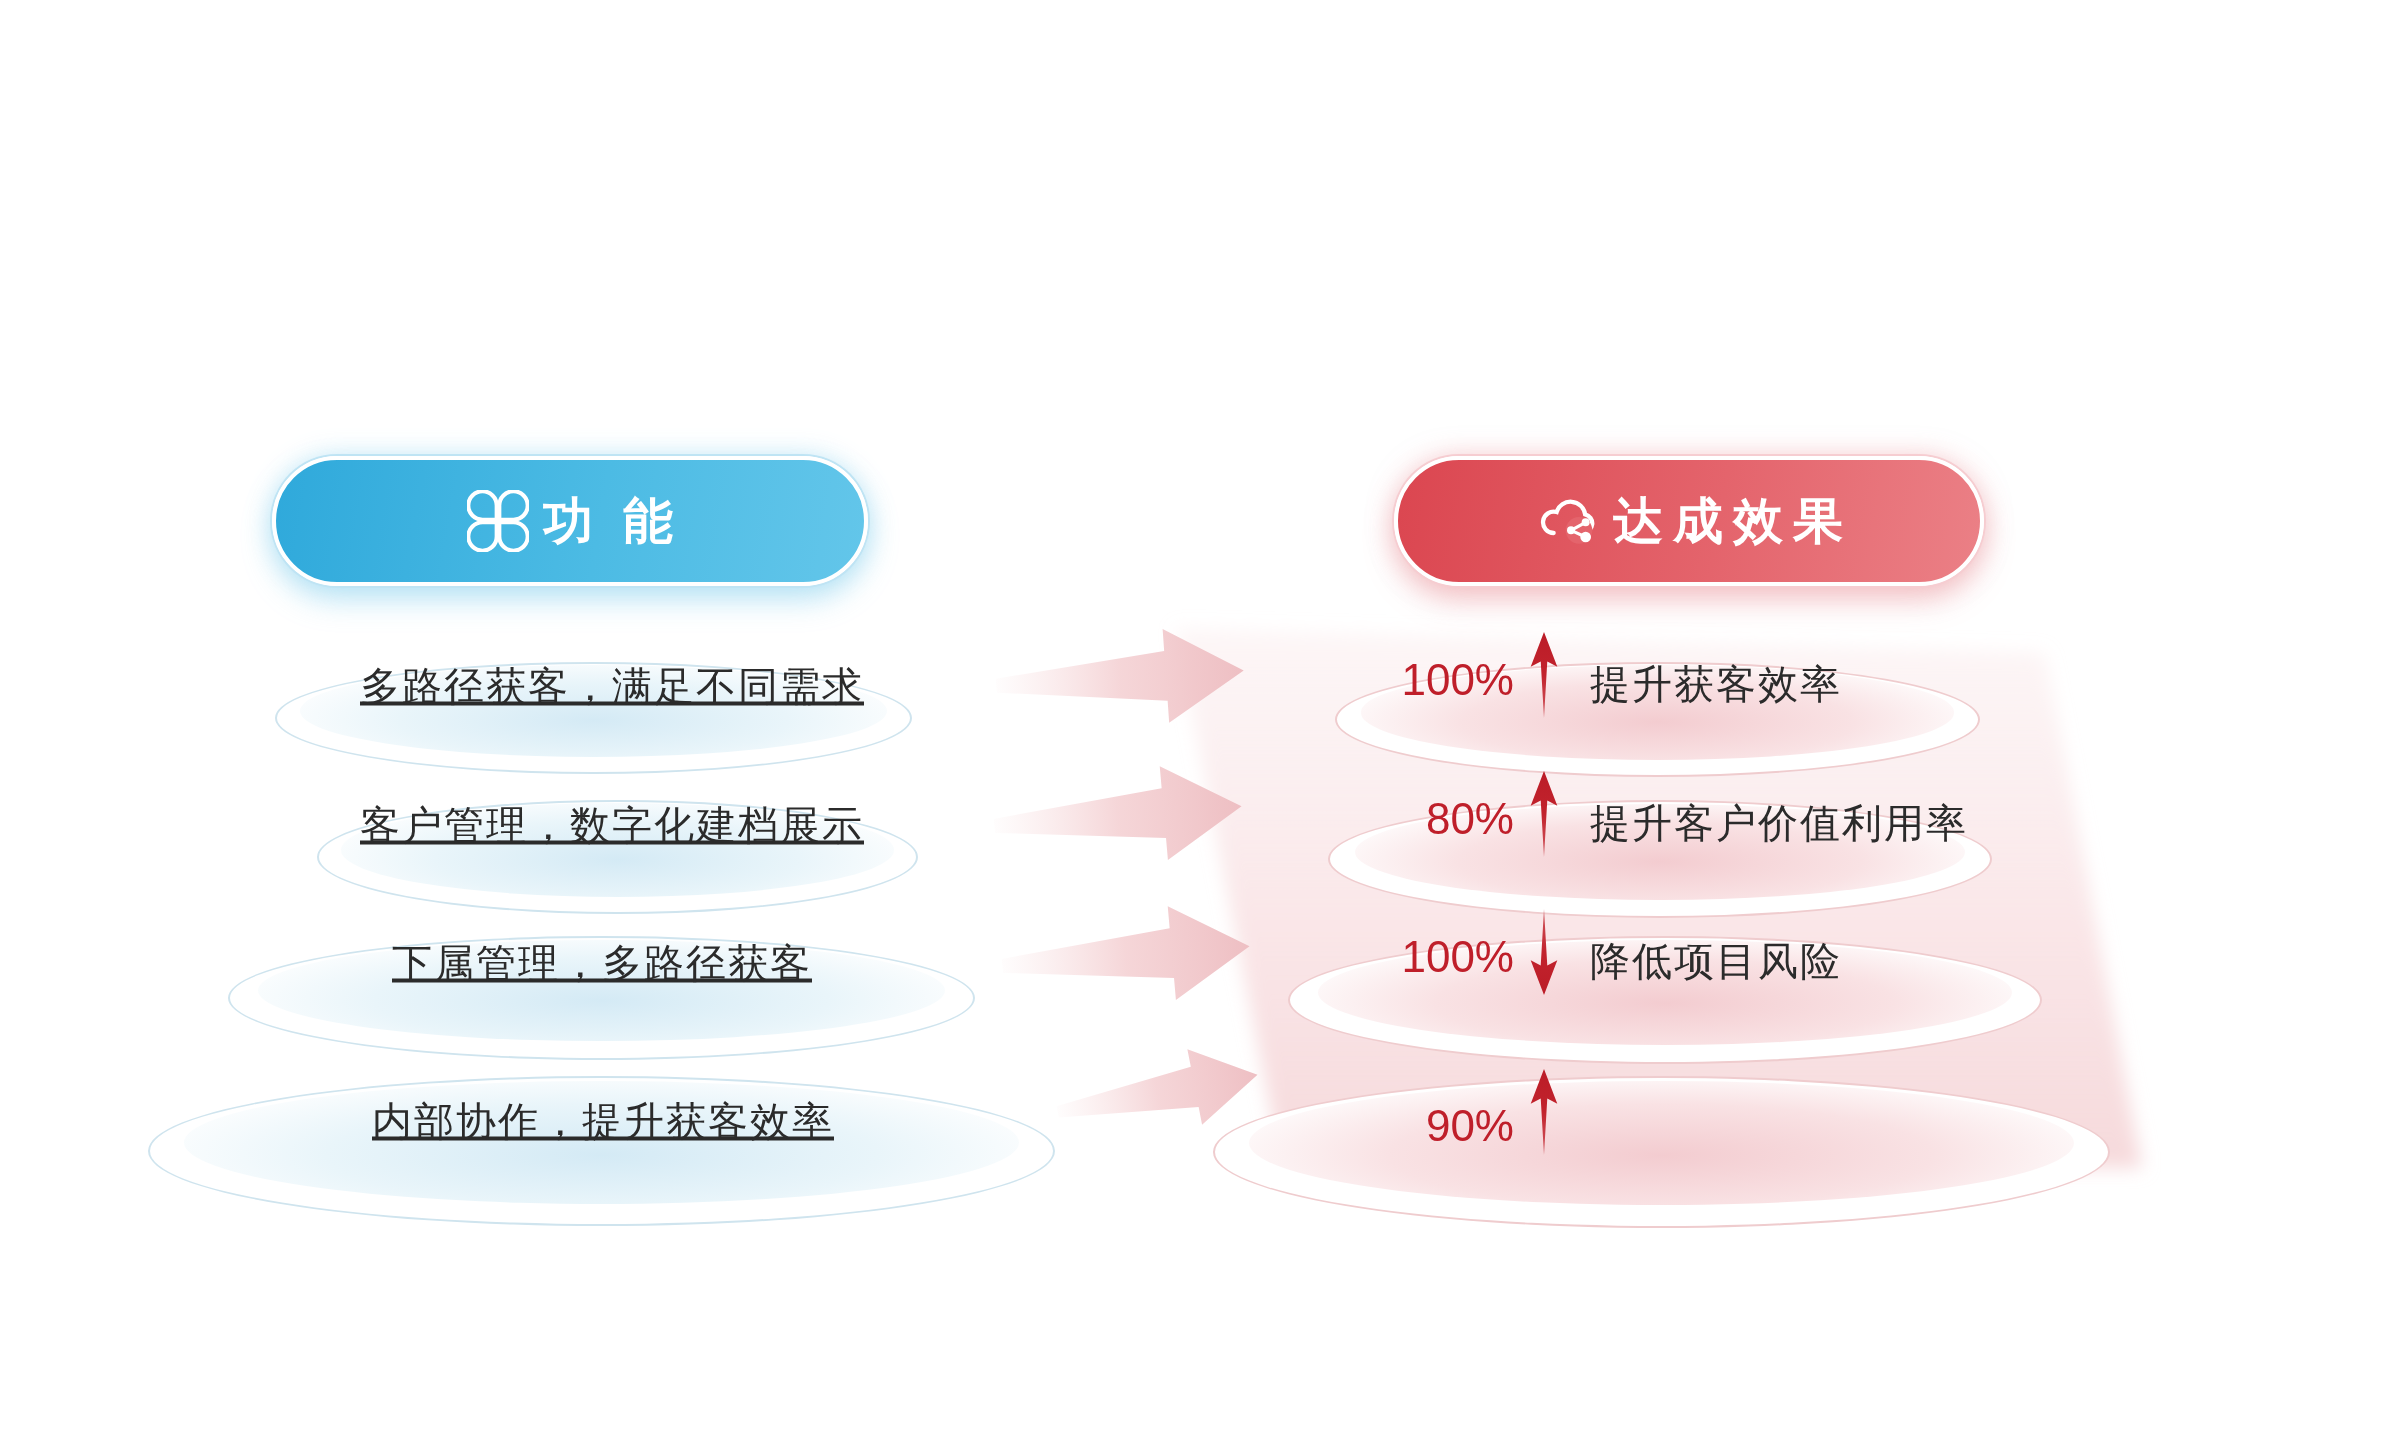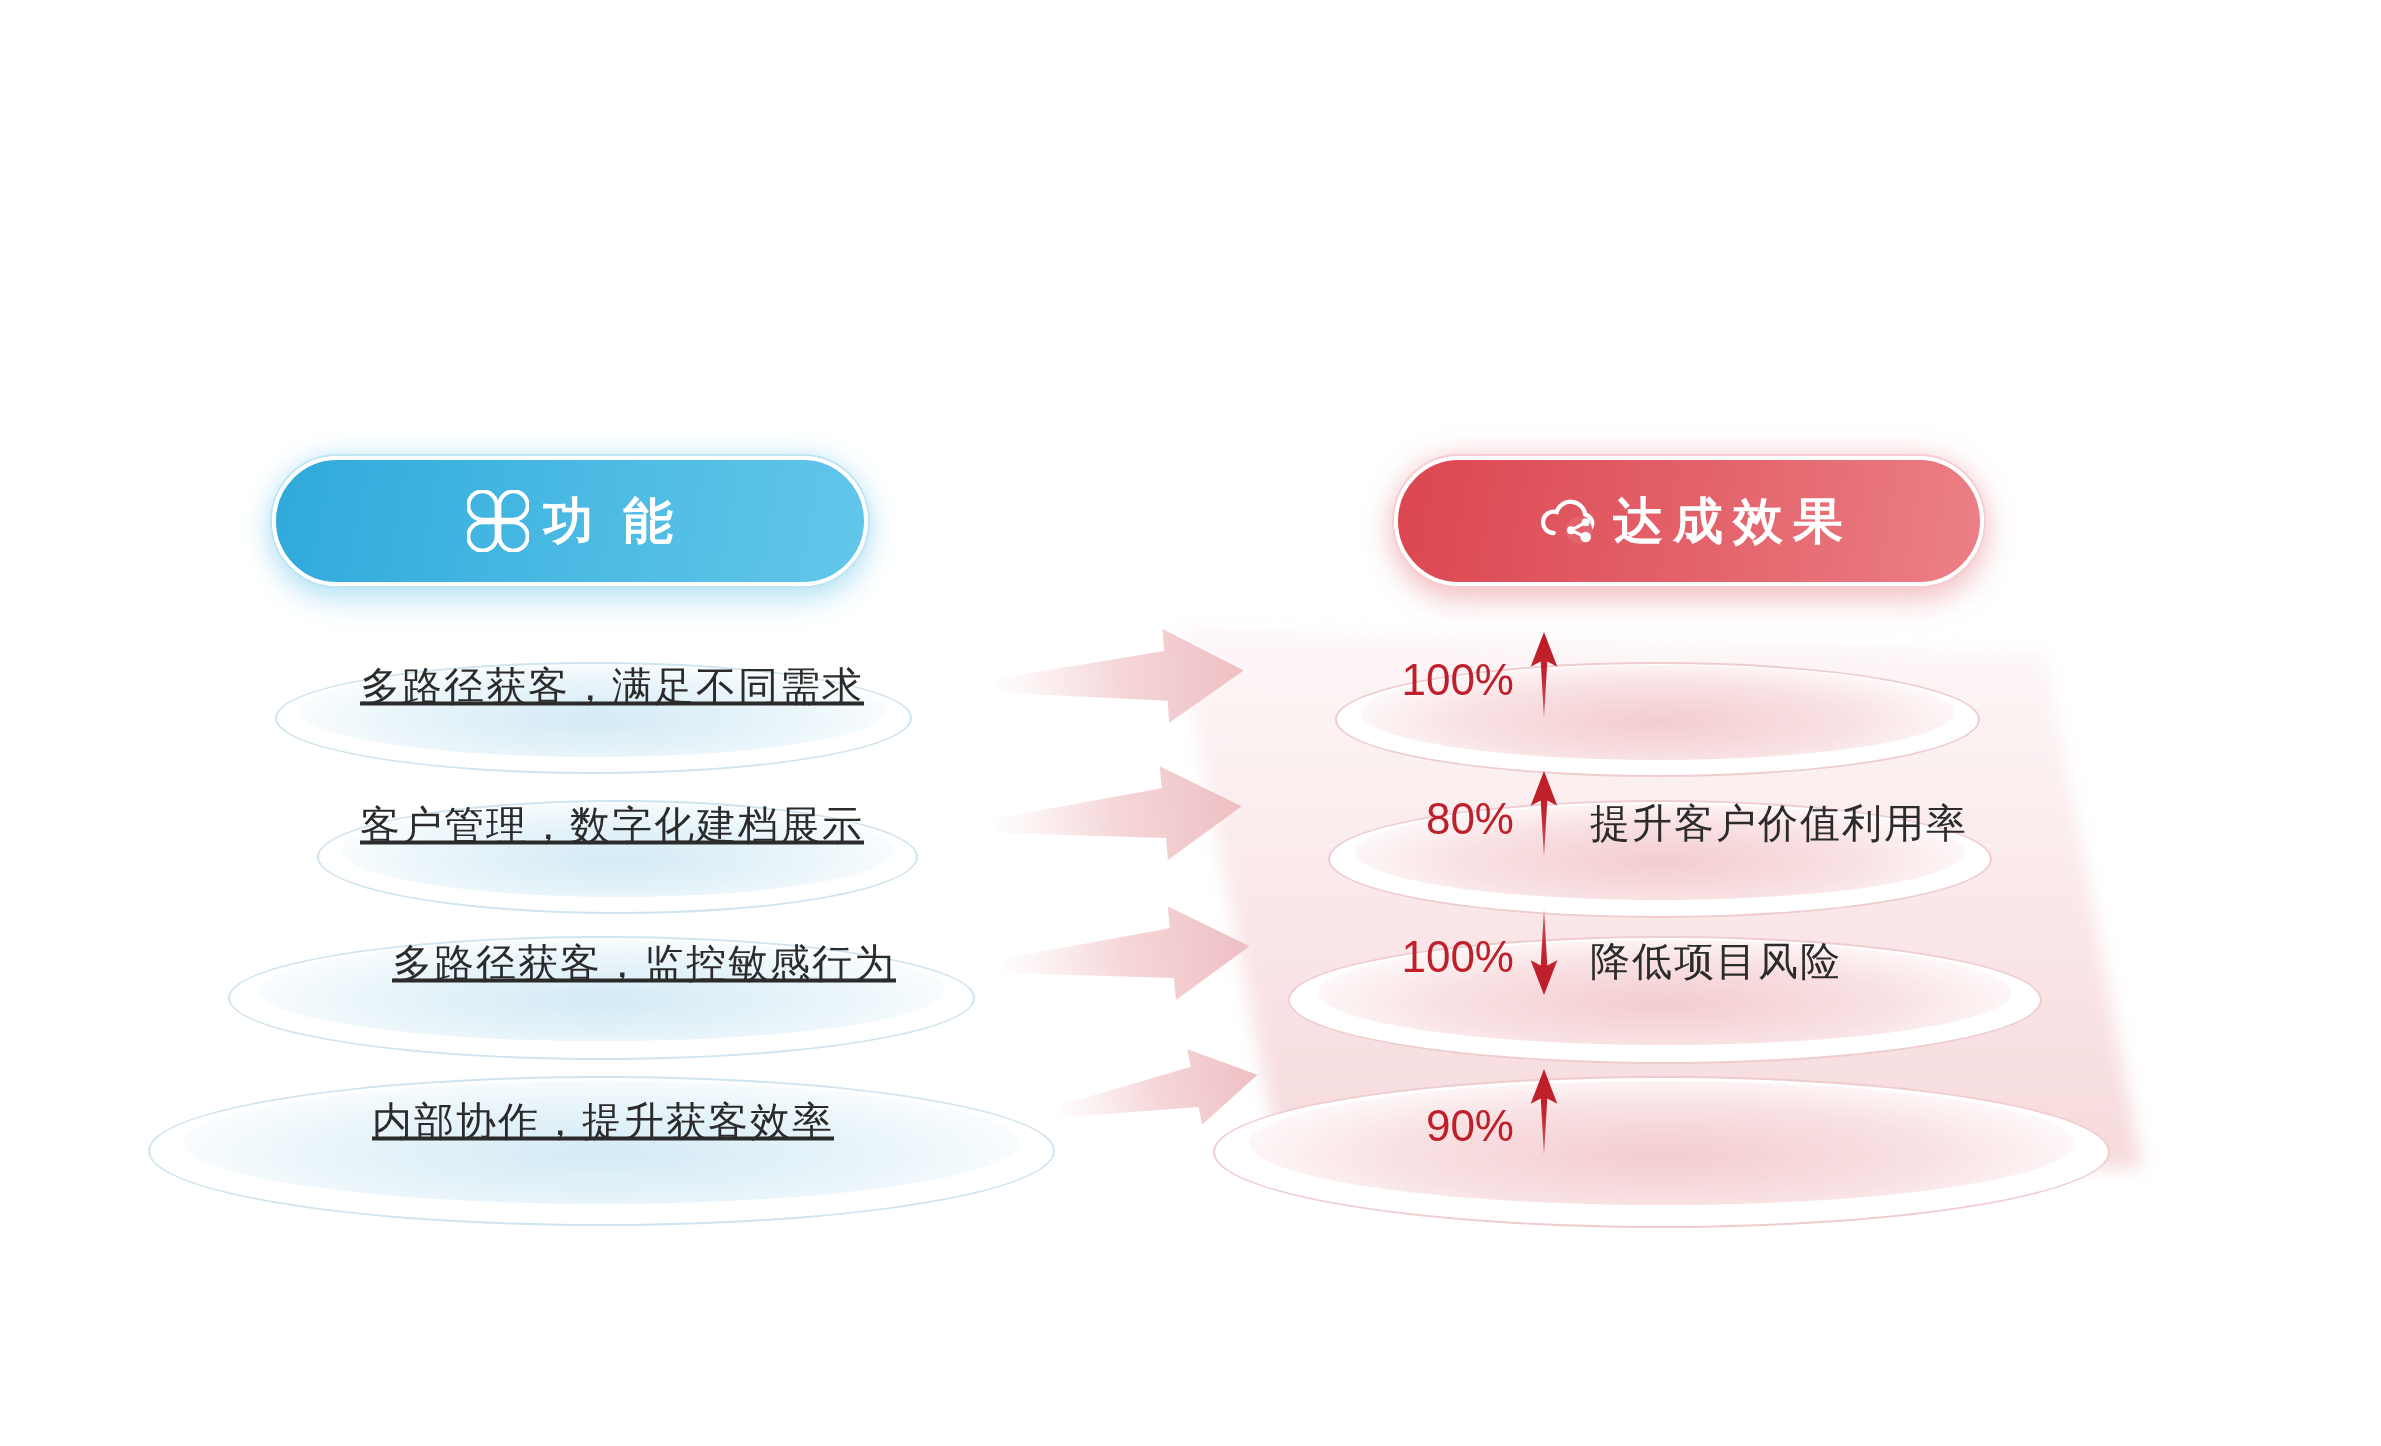--- a/index.html
+++ b/index.html
@@ -136,29 +136,30 @@
   </svg>
   <svg class="connector" style="left:1002px;top:902px;transform:rotate(-5deg)" width="250" height="110" viewBox="0 0 250 110">
     <polygon points="0,46 170,30 170,8 248,55 170,102 170,80 0,60" fill="url(#connGrad)"></polygon>
   </svg>
   <svg class="connector" style="left:1056px;top:1044px;transform:rotate(-11deg)" width="205" height="100" viewBox="0 0 250 110">
     <polygon points="0,46 170,30 170,8 248,55 170,102 170,80 0,60" fill="url(#connGrad)"></polygon>
   </svg>
 
   <div class="f-label" style="left:360px;top:686px">多路径获客，满足不同需求</div>
   <div class="f-label" style="left:360px;top:825px">客户管理，数字化建档展示</div>
-  <div class="f-label" style="left:392px;top:963px">多路径获客，监控敏感行为</div>
+  <div class="f-label" style="left:392px;top:963px">下属管理，多路径获客</div>
   <div class="f-label" style="left:372px;top:1121px">内部协作，提升获客效率</div>
 
   <div class="pct" style="top:680px">100%</div>
   <div class="trend trend-up" style="top:632px">
     <svg width="32" height="86" viewBox="0 0 30 84">
         <path d="M15 0 L28 34 L18.2 28.8 L15 84 L11.8 28.8 L2 34 Z" fill="url(#trendGrad)"></path>
       </svg>
   </div>
+  <div class="e-label" style="top:684px">提升获客效率</div>
 
   <div class="pct" style="top:819px">80%</div>
   <div class="trend trend-up" style="top:771px">
     <svg width="32" height="86" viewBox="0 0 30 84">
         <path d="M15 0 L28 34 L18.2 28.8 L15 84 L11.8 28.8 L2 34 Z" fill="url(#trendGrad)"></path>
       </svg>
   </div>
   <div class="e-label" style="top:823px">提升客户价值利用率</div>
 
   <div class="pct" style="top:957px">100%</div>

